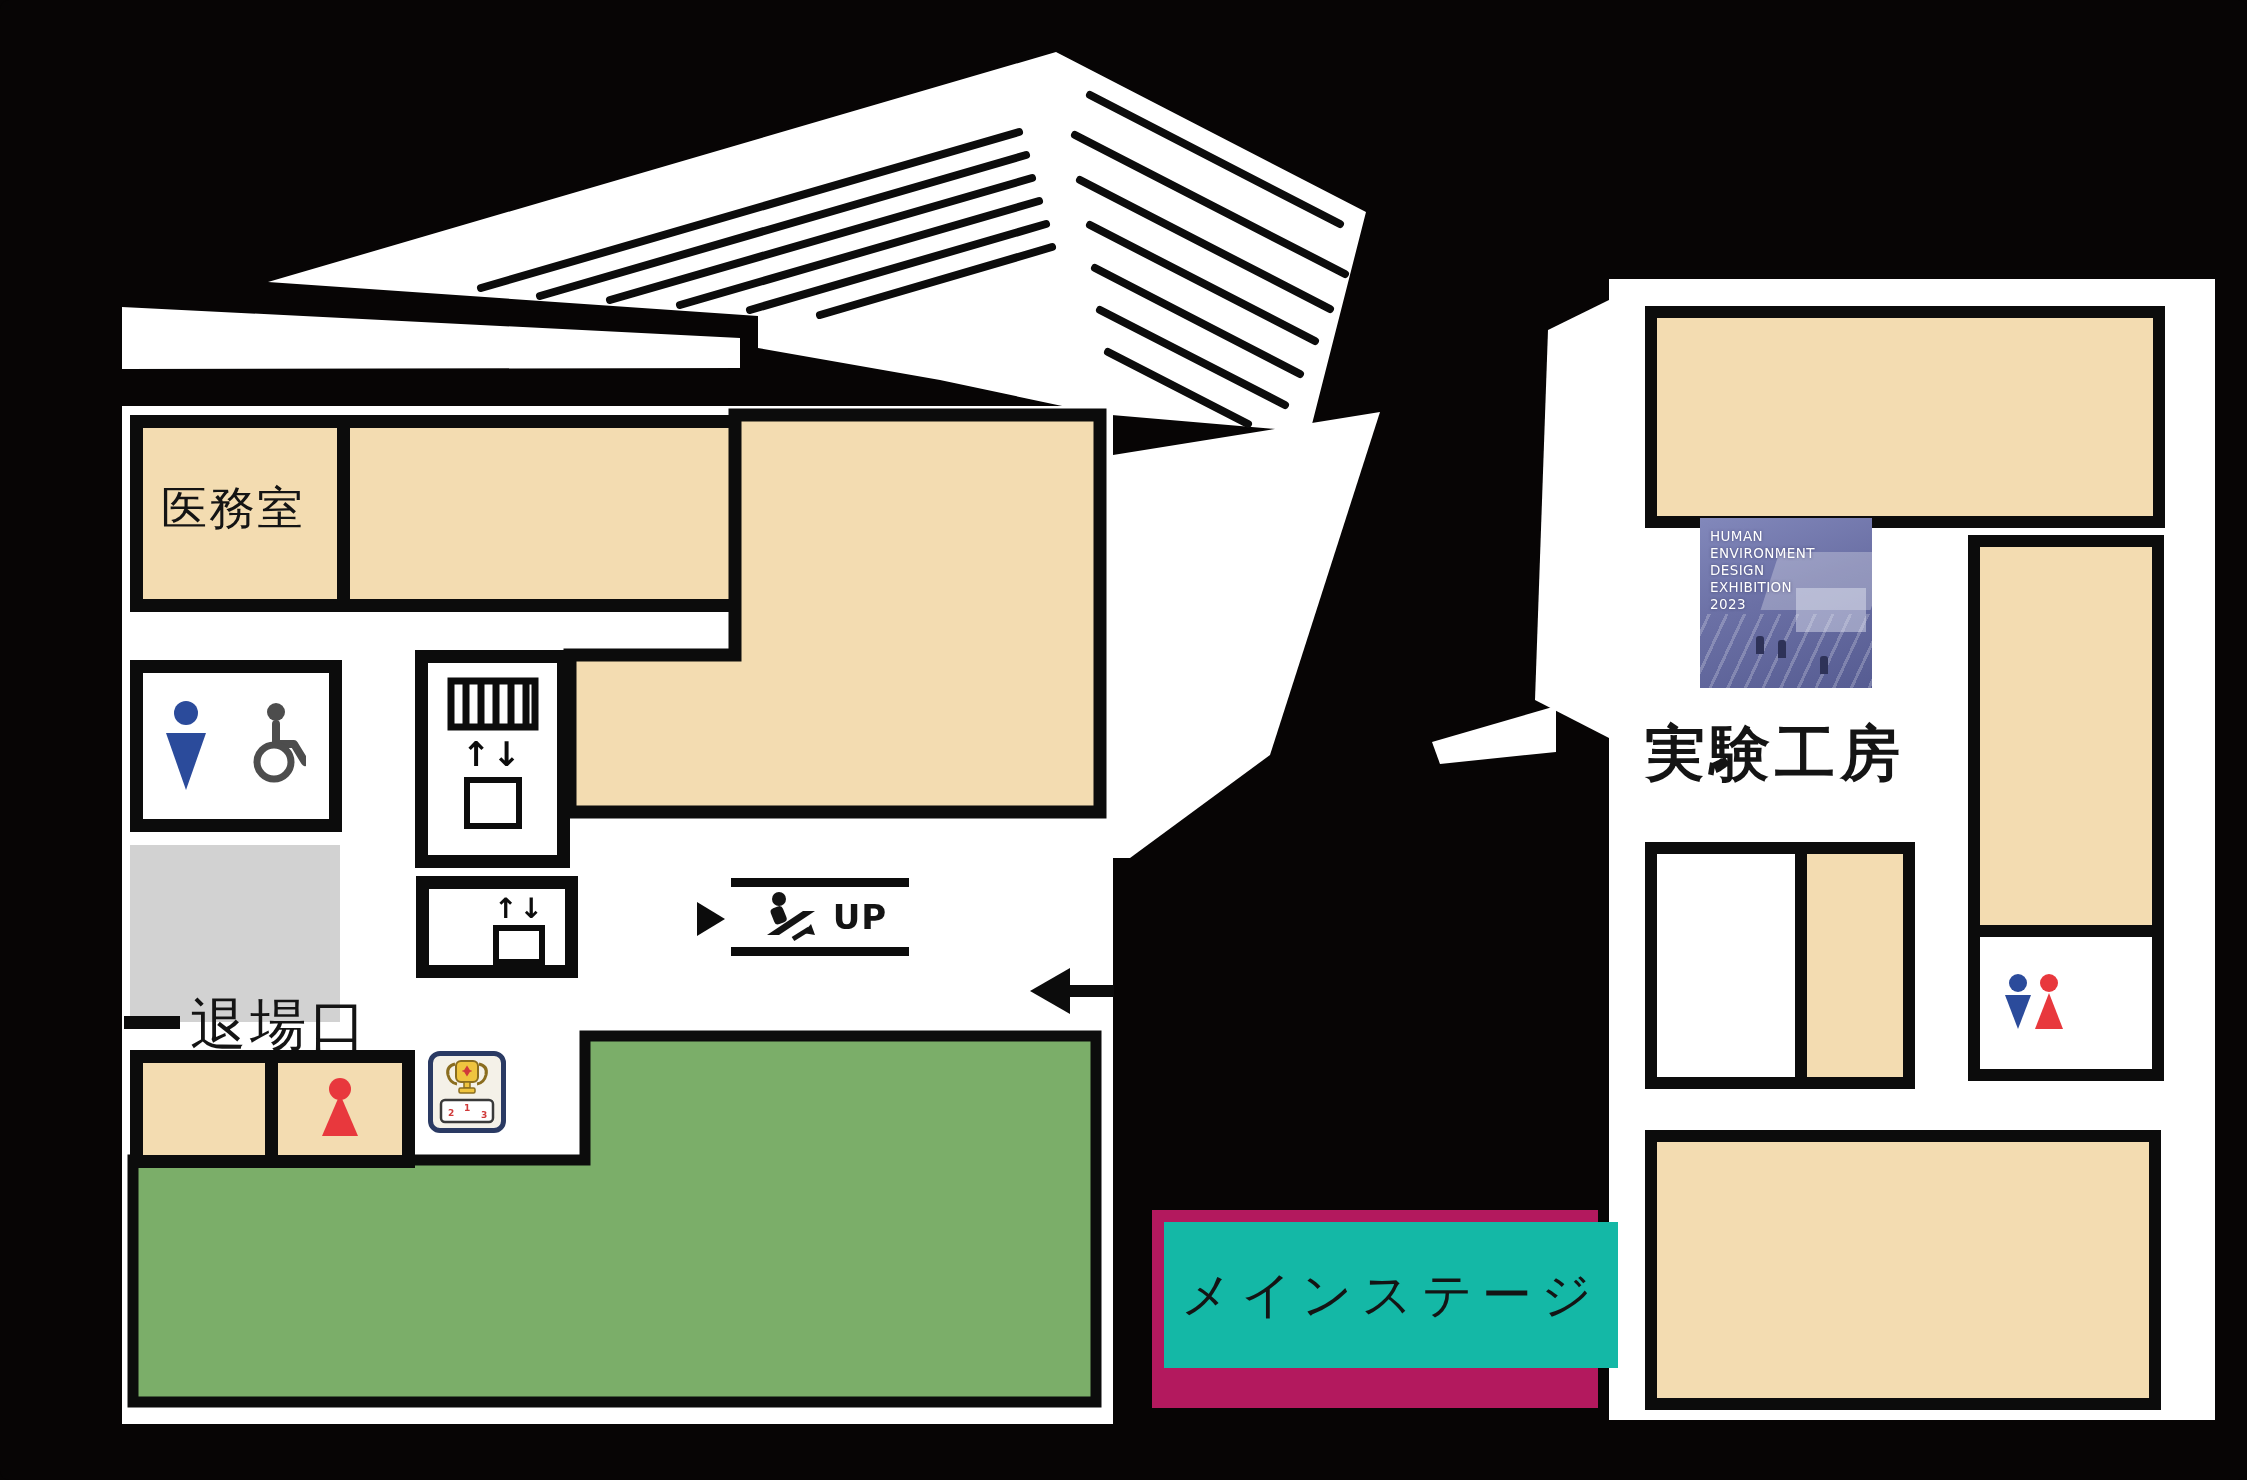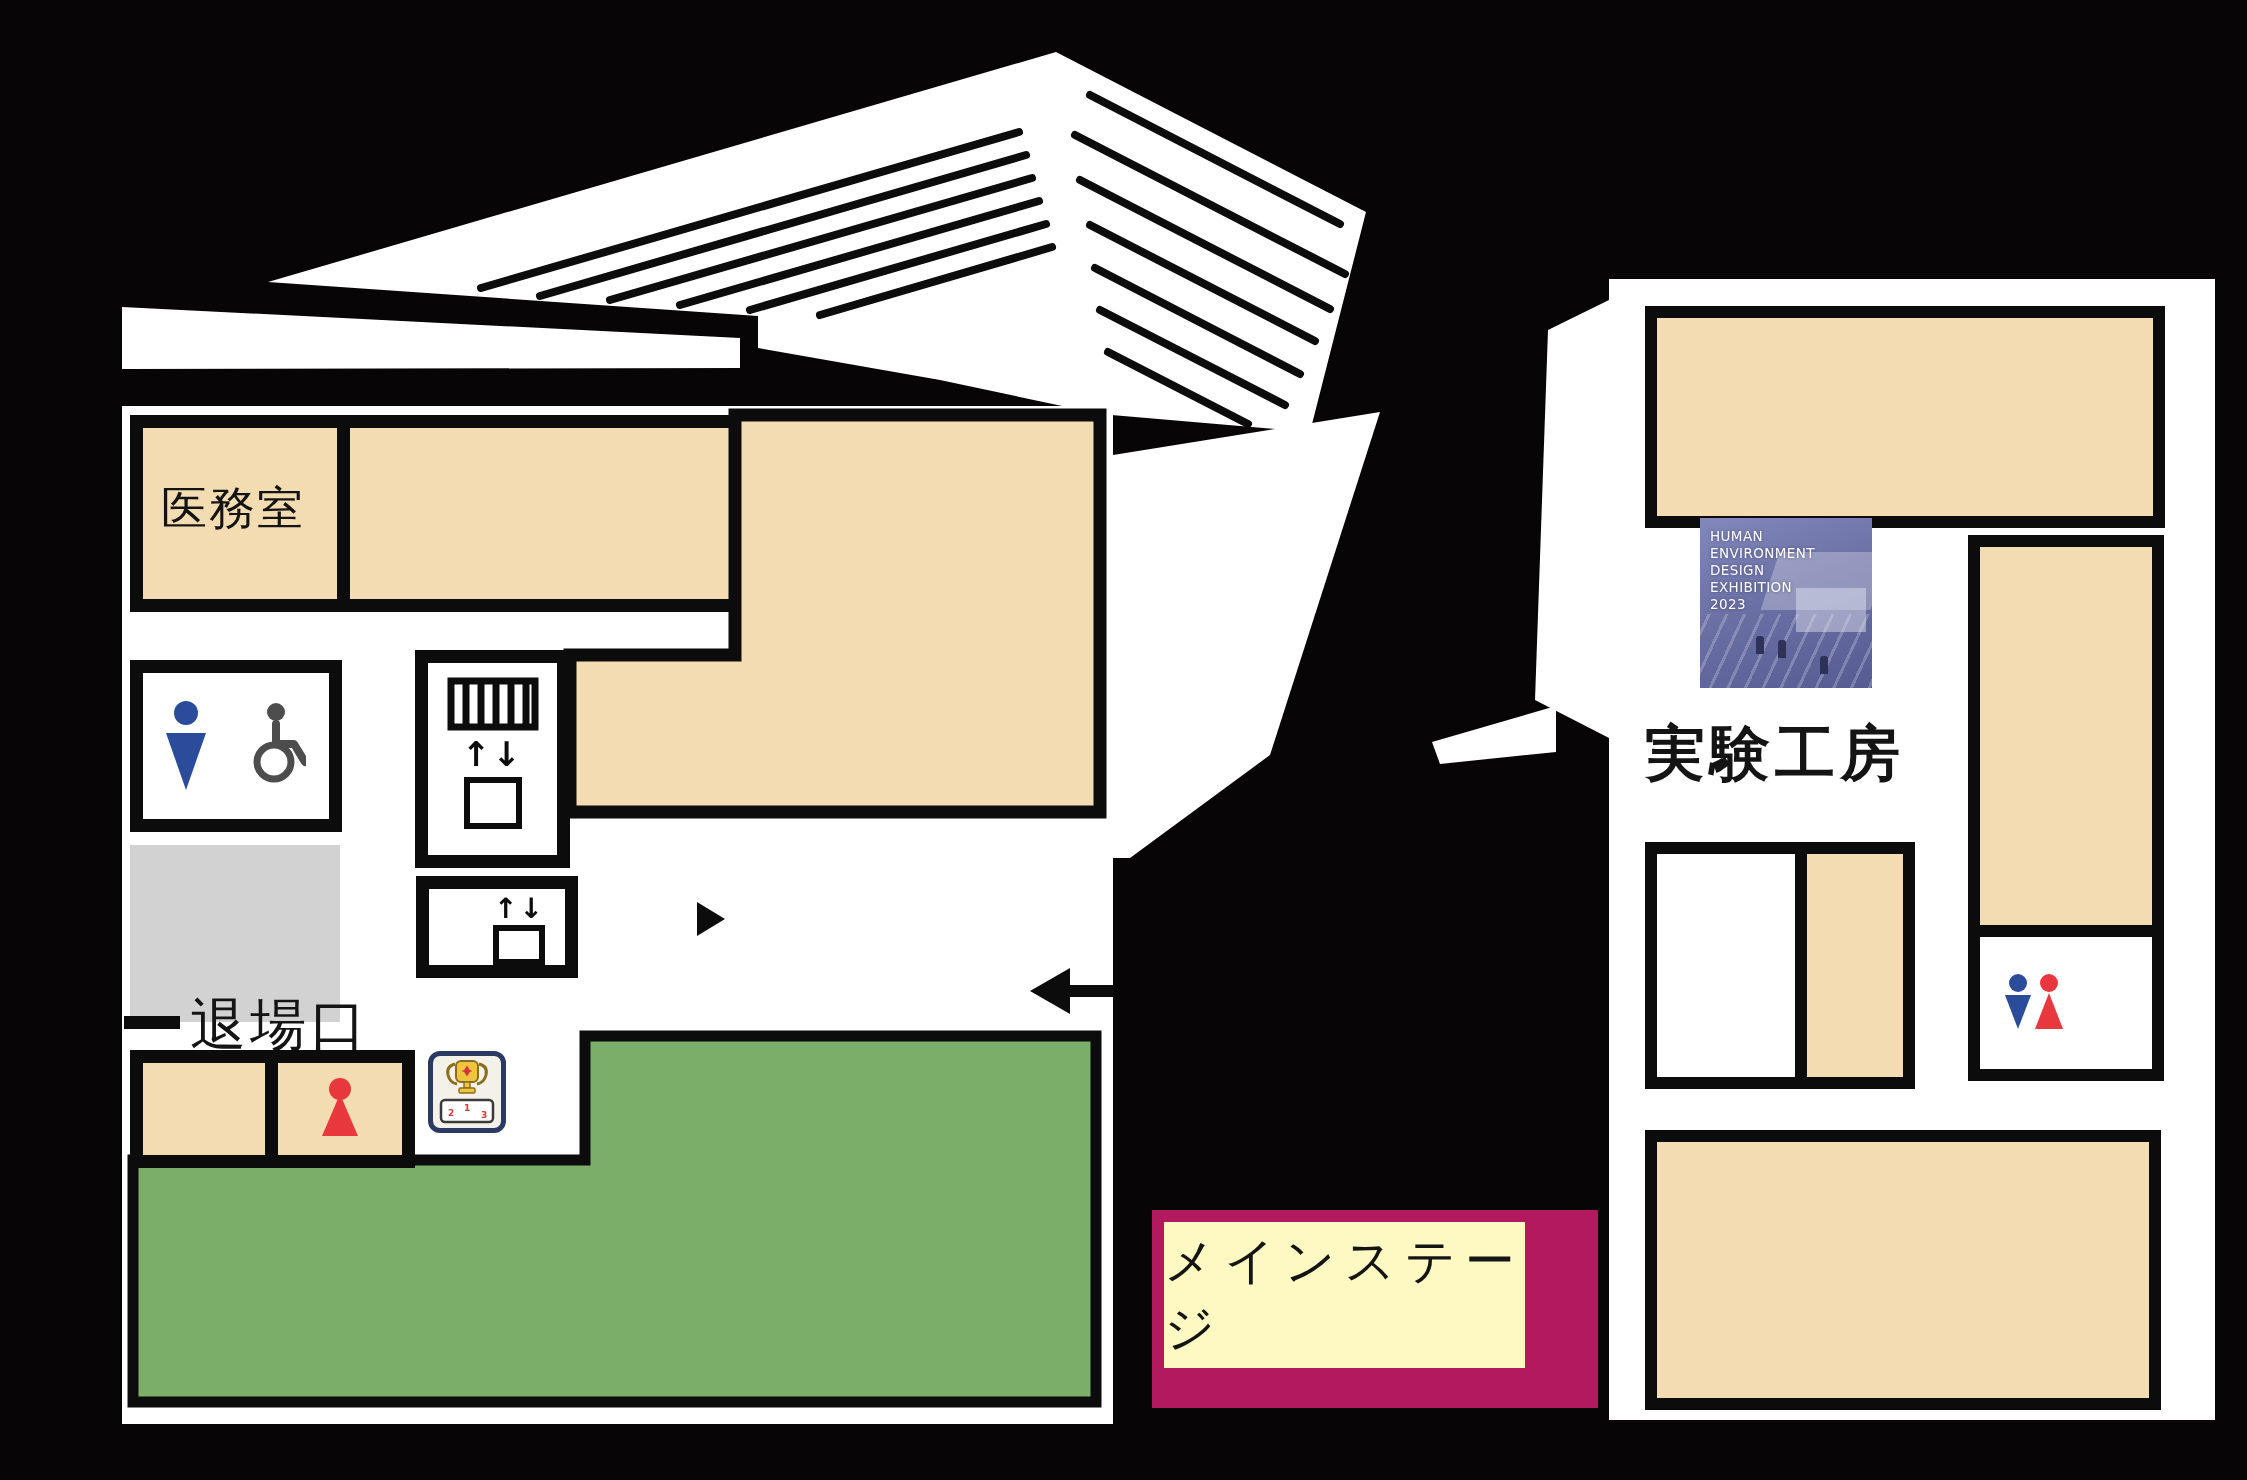--- a/index.html
+++ b/index.html
@@ -39,21 +39,21 @@
   .combo{display:flex;flex-direction:column;}
   .combo .c-tan{height:378px;background:#F3DCB1;}
   .combo .c-div{height:12px;background:#0c0c0c;}
   .combo .c-wc{flex:1;background:#fff;display:flex;align-items:center;padding-left:24px;}
   .split{display:flex;flex-direction:row;}
   .split .s-white{flex:1;background:#fff;}
   .split .s-div{width:12px;background:#0c0c0c;}
   .split .s-tan{width:96px;background:#F3DCB1;}
   
   .stagebox{position:absolute;left:1152px;top:1210px;width:446px;height:198px;background:#B3195E;}
-  .stagebox .inner{position:absolute;left:12px;top:12px;width:361px;height:146px;background:#fef9c3;
+  .stagebox .inner{position:absolute;left:12px;top:12px;width:454px;height:146px;background:#14b8a6;
                    display:flex;align-items:center;justify-content:center;}
   .stagebox .inner span{font-size:50px;letter-spacing:9px;font-weight:500;color:#141414;}
   
   .trophy{position:absolute;left:428px;top:1051px;width:78px;height:82px;background:#F4F1E8;
           border:5px solid #2A3A63;border-radius:12px;display:flex;align-items:center;justify-content:center;}
   
   .poster{position:absolute;left:1700px;top:518px;width:172px;height:170px;overflow:hidden;
           background:linear-gradient(160deg,#8288BB 0%,#6B70A5 45%,#565C92 100%);}
   .poster .ph1{position:absolute;left:-10px;top:96px;width:220px;height:90px;
           background:repeating-linear-gradient(115deg,rgba(255,255,255,.22) 0 3px,rgba(0,0,0,0) 3px 16px);}
@@ -141,20 +141,30 @@
   </div>
 
   <div class="room white roomR8" style="left:416px;top:876px;width:162px;height:102px;">
     <span class="elv-arrows" style="font-size:28px">↑↓</span>
     <div class="elv-box" style="width:52px;height:44px;"></div>
   </div>
 
   <svg class="abs" style="left:697px;top:902px" width="28" height="34" viewBox="0 0 28 34">
     <polygon points="0,0 28,17 0,34" fill="#0c0c0c"></polygon>
   </svg>
+  <div class="esc">
+    <svg width="68" height="52" viewBox="0 0 68 52">
+      <path d="M14,44 L50,20 L62,20 L26,44 Z" fill="#141414"></path>
+      <circle cx="26" cy="8" r="7" fill="#141414"></circle>
+      <rect x="19" y="16" width="13" height="17" rx="4" fill="#141414" transform="rotate(-22 25 24)"></rect>
+      <path d="M40,48 L56,38" stroke="#141414" stroke-width="5"></path>
+      <polygon points="58,33 62,44 50,42" fill="#141414"></polygon>
+    </svg>
+    <span class="up">UP</span>
+  </div>
 
   <div class="exit-dash"></div>
   <span class="lbl-exit jp">退場口</span>
 
   <div class="room" style="left:130px;top:1050px;width:148px;height:118px;"></div>
   <div class="room roomB" style="left:265px;top:1050px;width:150px;height:118px;">
     <svg width="40" height="62" viewBox="0 0 40 62">
       <circle cx="20" cy="11" r="11" fill="#E8383D"></circle>
       <polygon points="20,16 2,58 38,58" fill="#E8383D"></polygon>
     </svg>

